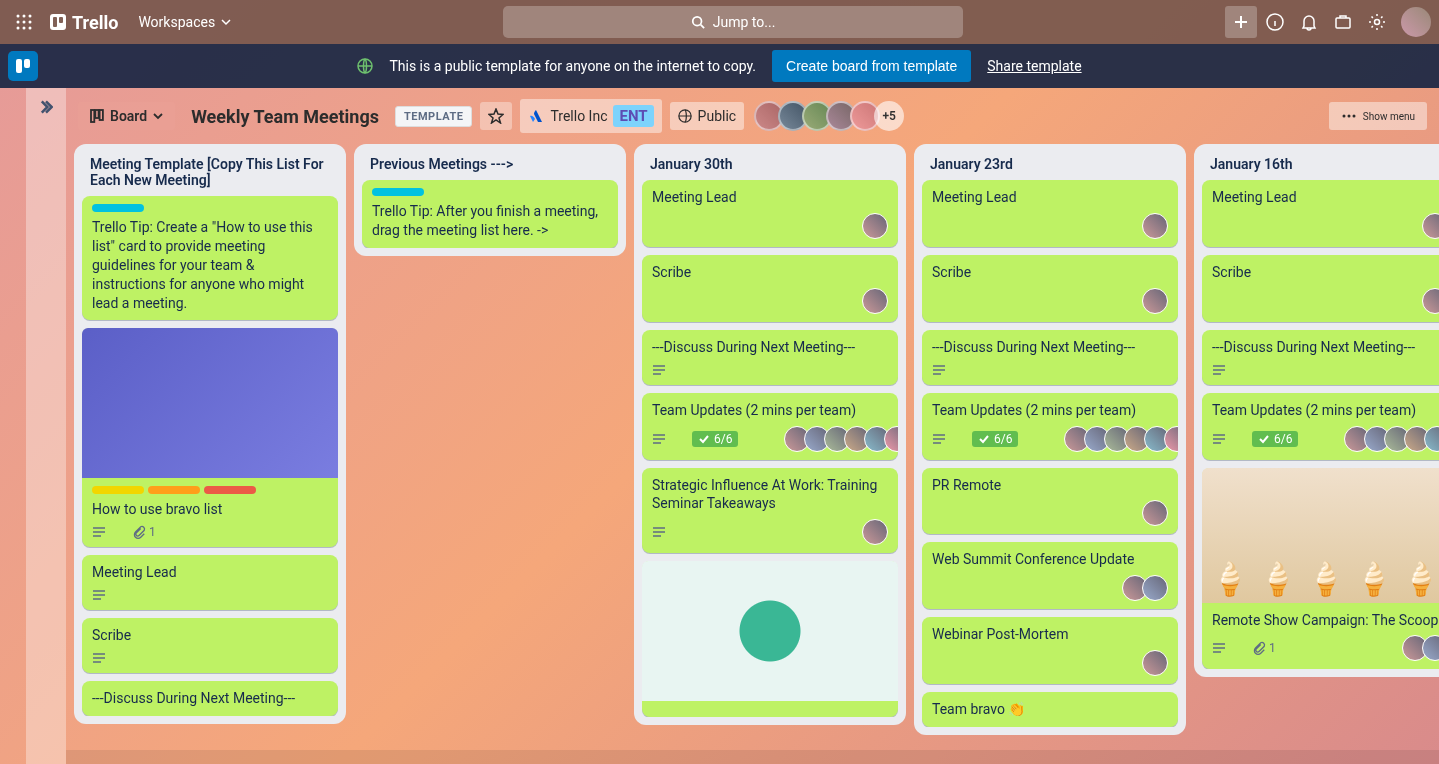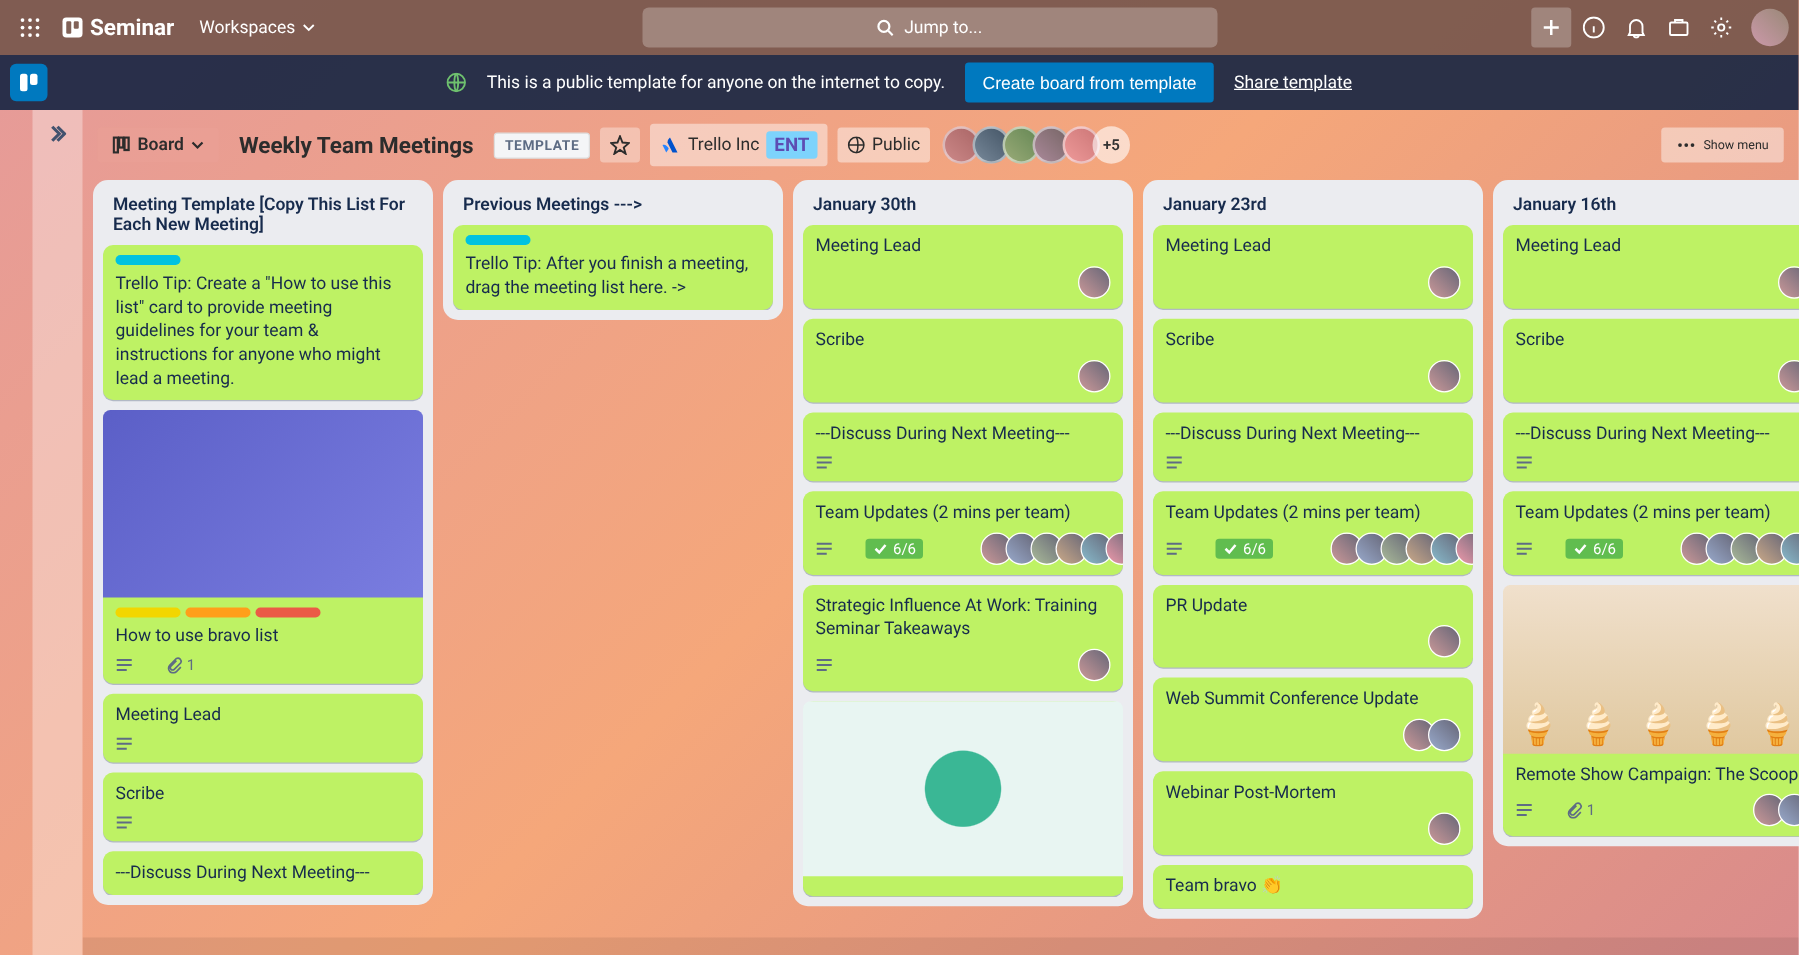--- a/index.html
+++ b/index.html
@@ -92,21 +92,21 @@
           <circle cx="2" cy="8" r="1.5"></circle>
           <circle cx="8" cy="8" r="1.5"></circle>
           <circle cx="14" cy="8" r="1.5"></circle>
           <circle cx="2" cy="14" r="1.5"></circle>
           <circle cx="8" cy="14" r="1.5"></circle>
           <circle cx="14" cy="14" r="1.5"></circle>
         </svg>
     </div>
     <div class="trello-logo">
       <div class="logo-mark"></div>
-      <span>Seminar</span>
+      <span>Trello</span>
     </div>
     <div class="nav-btn">
       <span>Workspaces</span>
       <svg class="chevron-down" viewBox="0 0 10 10" fill="none" stroke="#fff" stroke-width="1.5">
           <path d="M1 3l4 4 4-4"></path>
         </svg>
     </div>
   </div>
   <div class="nav-center">
     <div class="search-bar">
@@ -412,21 +412,21 @@
                   <div class="mini-avatar" style="background: linear-gradient(45deg, rgb(204, 153, 153), rgb(102, 102, 119));"></div>
                   <div class="mini-avatar" style="background: linear-gradient(45deg, rgb(153, 170, 204), rgb(102, 102, 119));"></div>
                   <div class="mini-avatar" style="background: linear-gradient(45deg, rgb(170, 187, 153), rgb(102, 102, 119));"></div>
                   <div class="mini-avatar" style="background: linear-gradient(45deg, rgb(204, 170, 136), rgb(102, 102, 119));"></div>
                   <div class="mini-avatar" style="background: linear-gradient(45deg, rgb(136, 187, 204), rgb(102, 102, 119));"></div>
                   <div class="mini-avatar" style="background: linear-gradient(45deg, rgb(238, 153, 170), rgb(102, 102, 119));"></div>
                 </span>
               </div>
             </div>
             <div class="card">
-              <div class="card-title">PR Update</div>
+              <div class="card-title">PR Remote</div>
               <div class="card-badges">
                 <span class="spacer"></span>
                 <span class="mini-avatars">
                   <div class="mini-avatar" style="background: linear-gradient(45deg, rgb(204, 153, 153), rgb(102, 102, 119));"></div>
                 </span>
               </div>
             </div>
             <div class="card">
               <div class="card-title">Web Summit Conference Update</div>
               <div class="card-badges">

